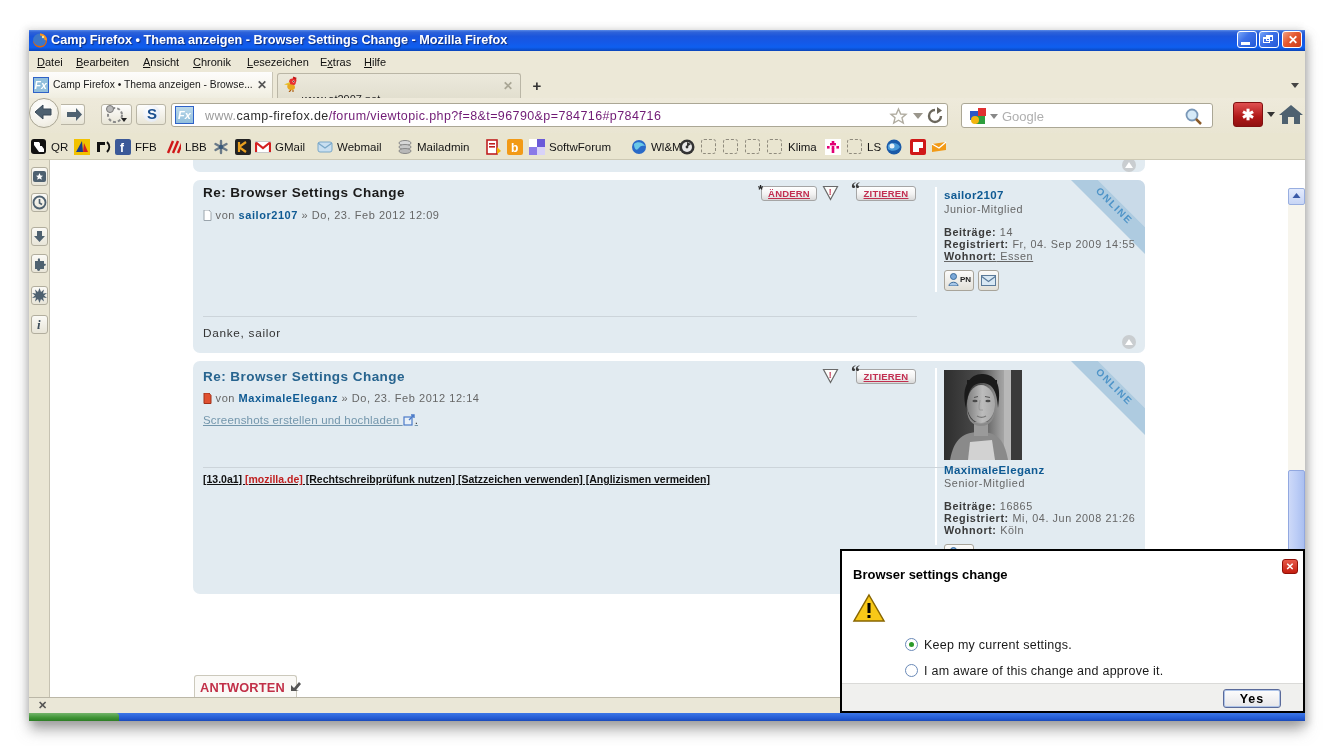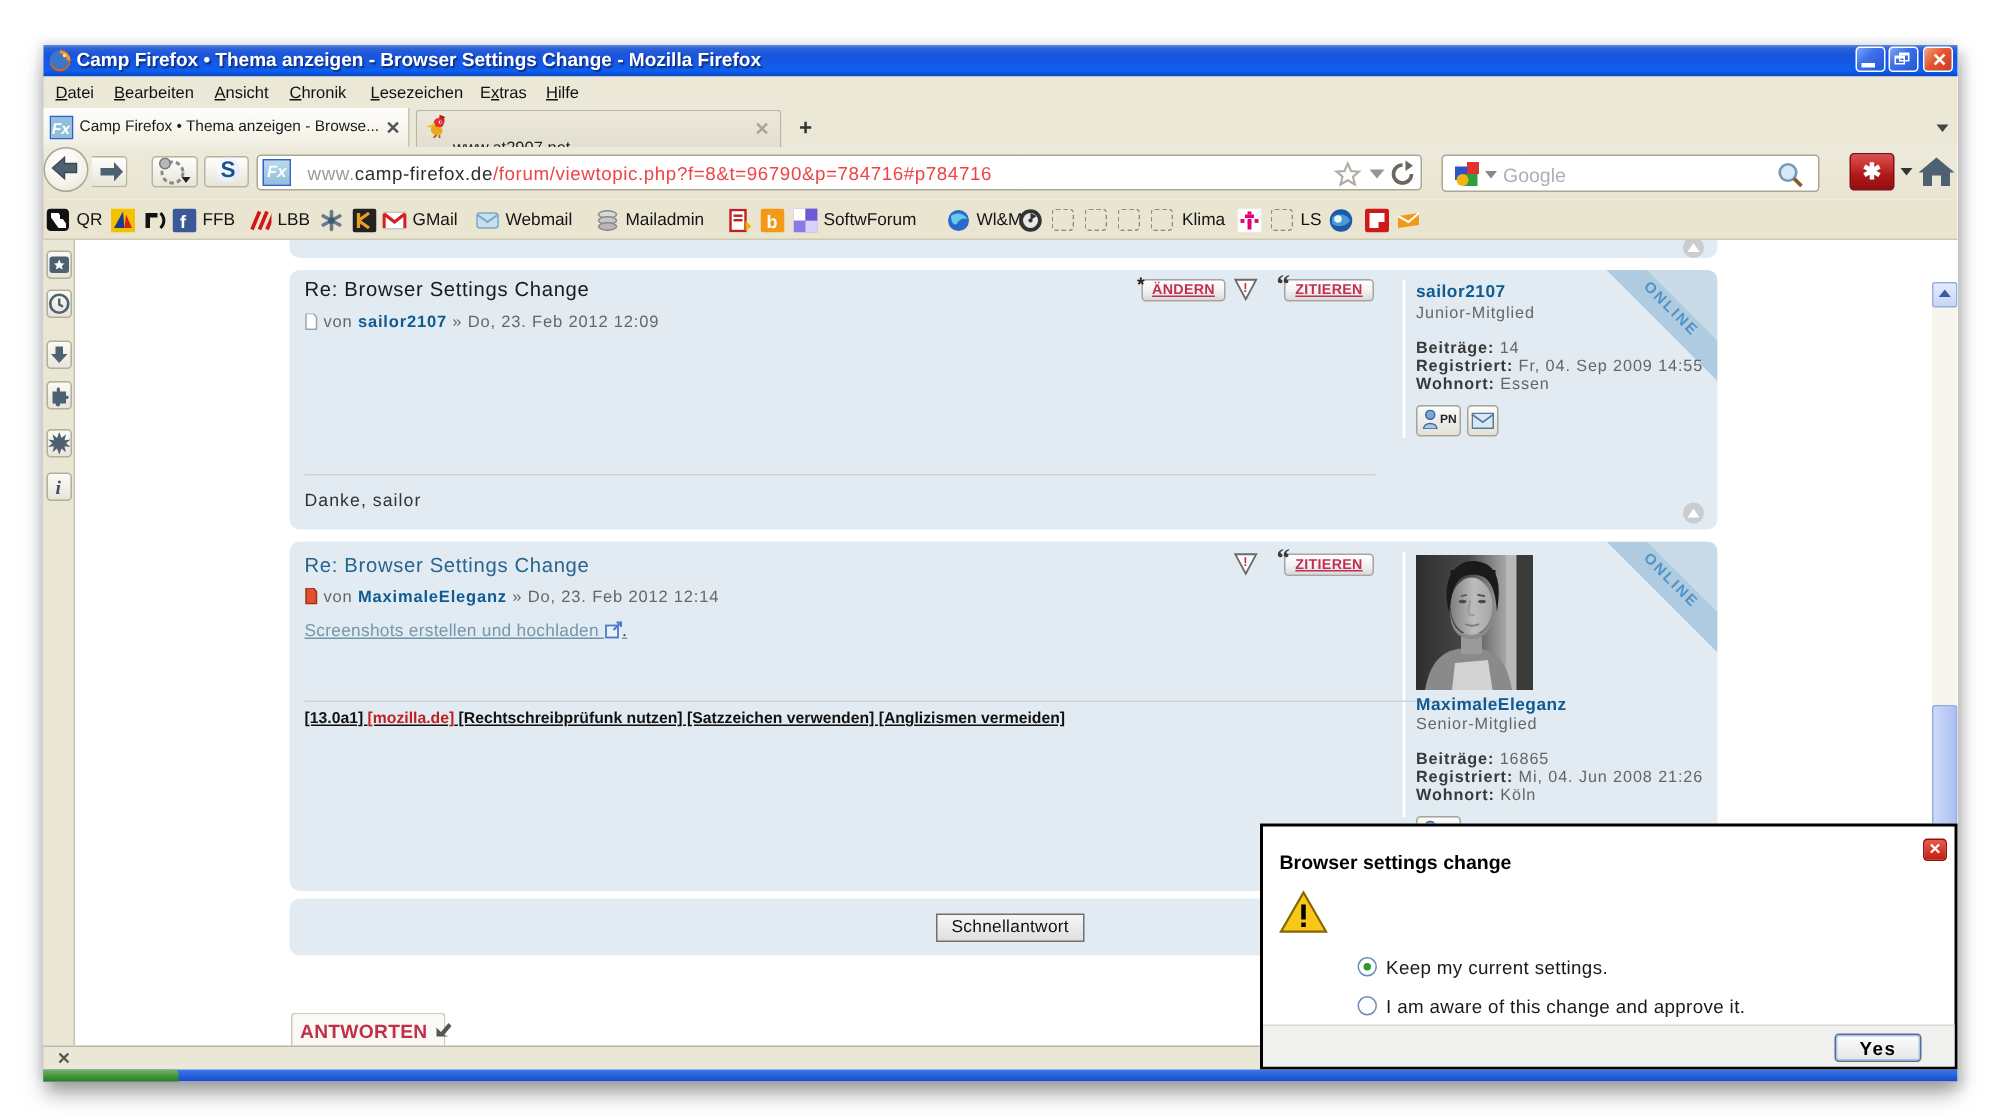--- a/index.html
+++ b/index.html
@@ -33,21 +33,21 @@
 
 #navbar { position:absolute; left:0; top:68px; width:100%; height:35px; background:linear-gradient(180deg,#EEEADB 0%,#E9E5D2 100%); }
 .navbtn { position:absolute; background:linear-gradient(180deg,#FEFEFD 0%,#F2F0E8 55%,#E8E5D6 100%); border:1px solid #B9B5A5; }
 #backbtn { left:3px; top:1px; width:30px; height:30px; border-radius:50%; background:radial-gradient(circle at 40% 30%,#FFFFFF 0%,#F4F2EA 60%,#E5E2D2 100%); border:1px solid #ABA795; }
 #fwdbtn { left:32px; top:6px; width:24px; height:21px; border-radius:0 3px 3px 0; border-left:none; }
 #extbtn { left:72px; top:6px; width:31px; height:21px; border-radius:3px; }
 #sbtn { left:107px; top:6px; width:30px; height:21px; border-radius:3px; }
 #urlbar { position:absolute; left:142px; top:5px; width:777px; height:24px; background:#fff; border:1px solid #ABA795; border-radius:3px; }
 #favbox { position:absolute; left:3px; top:2px; width:19px; height:18px; background:linear-gradient(180deg,#BCD9EA,#92BFDC); border:1px solid #2E62C8; color:#fff; font-size:11px; font-weight:bold; font-style:italic; text-align:center; line-height:17px; }
 #urltext { position:absolute; left:33px; top:5px; font-size:12.5px; letter-spacing:.4px; color:#9A9A9A; white-space:nowrap; }
-#urltext .gray { color:#ef4444; }
+#urltext .gray { color:#701a75; }
 #urlstar { position:absolute; left:746px; top:3px; }
 #urldrop { position:absolute; left:770px; top:9px; width:0; height:0; border-left:5px solid transparent; border-right:5px solid transparent; border-top:6px solid #9A968C; }
 #gbox { position:absolute; left:932px; top:5px; width:252px; height:25px; background:#fff; border:1px solid #ABA795; border-radius:3px; }
 #gbox .gword { position:absolute; left:40px; top:5px; font-size:13px; color:#AFAFAF; }
 #lpbtn { position:absolute; left:1204px; top:4px; width:30px; height:25px; background:linear-gradient(180deg,#E05050 0%,#B01818 60%,#901010 100%); border:1px solid #801010; border-radius:3px; color:#fff; text-align:center; font-size:15px; font-weight:bold; line-height:23px; }
 #lpdrop { position:absolute; left:1238px; top:14px; width:0; height:0; border-left:4px solid transparent; border-right:4px solid transparent; border-top:5px solid #333; }
 #homebtn { position:absolute; left:1248px; top:4px; width:28px; height:25px; }
 
 #bmbar { position:absolute; left:0; top:103px; width:100%; height:27px; background:#E9E5D0; border-bottom:1px solid #CDC9B4; font-size:11.5px; color:#141414;text-align:right; }
 #bmbar .bi { position:absolute; top:6px; }
@@ -57,21 +57,21 @@
 #content { position:absolute; left:0; top:130px; width:100%; height:537px; background:#fff; overflow:hidden; }
 #sidestrip { position:absolute; left:0; top:0; width:21px; height:100%; background:#EAE6D4; border-right:1px solid #C6C2B2; }
 .sbtn { position:absolute; left:2px; width:17px; height:19px; background:linear-gradient(180deg,#FBFAF6,#E8E5D8); border:1px solid #B2AE9E; border-radius:3px; }
 
 #forum { position:absolute; left:164px; top:0; width:952px; height:100%; font-family:"Liberation Sans", sans-serif; }
 .postbox { position:absolute; left:0; width:952px; background:#E2EBF1; border-radius:7px; overflow:hidden; }
 #topbox { top:0; height:12px; border-radius:0 0 7px 7px; }
 #post1 { top:20px; height:173px; }
 #post2 { top:231px; height:233px; top:201px; }
 #qrbox { top:439px; height:38px; }
-h3.ptitle { position:absolute; left:10px; font-size:13.5px; font-weight:normal; letter-spacing:.45px; }
+h3.ptitle { position:absolute; left:10px; font-size:13.5px; font-weight:bold; letter-spacing:.45px; }
 .pmeta { position:absolute; left:10px; font-size:11px; color:#666; letter-spacing:.55px; }
 .pmeta b { color:#0F5A93; }
 .pbody { position:absolute; left:10px; font-size:11.8px; color:#333; letter-spacing:.7px; line-height:19px; }
 .phr { position:absolute; left:10px; height:1px; background:#CCD4DA; }
 .profname { position:absolute; left:751px; font-size:11.5px; font-weight:bold; color:#0F5A93; letter-spacing:.35px; }
 .profrank, .profstat { position:absolute; left:751px; font-size:10.8px; color:#666; letter-spacing:.6px; }
 .profstat b { color:#3A3A3A; }
 .ribbon { position:absolute; right:0; top:0; width:78px; height:78px; }
 .upcircle { position:absolute; width:14px; height:14px; border-radius:50%; background:#C9CDD0; }
 .upcircle::after { content:""; position:absolute; left:3px; top:4px; border-left:4px solid transparent; border-right:4px solid transparent; border-bottom:6px solid #fff; }
@@ -376,21 +376,21 @@
               <text x="6.8" y="9.5" font-size="8.5" font-weight="bold" fill="#C22E50" font-family="Liberation Sans">!</text>
             </svg></div>
         <div class="fbtn" style="left:663px;top:6px;width:60px;">ZITIEREN</div>
         <span class="qmark" style="left:658px;top:-1px;">“</span>
         <div class="phr" style="top:136px;width:714px;"></div>
         <div class="pbody" style="top:144px;">Danke, sailor</div>
         <div class="profname" style="top:9px;">sailor2107</div>
         <div class="profrank" style="top:23px;">Junior-Mitglied</div>
         <div class="profstat" style="top:46px;"><b>Beiträge:</b> 14</div>
         <div class="profstat" style="top:58px;"><b>Registriert:</b> Fr, 04. Sep 2009 14:55</div>
-        <div class="profstat" style="top:70px;"><b>Wohnort:</b> Essen</div>
+        <div class="profstat" style="top:70px;text-decoration:underline;"><b>Wohnort:</b> Essen</div>
         <div class="pbtn" style="left:751px;top:90px;width:30px;">
             <svg width="11" height="13" style="position:absolute;left:3px;top:2px;">
               <circle cx="5.5" cy="3.5" r="3" fill="#7AA8D8" stroke="#3A6A9A"></circle>
               <path d="M1 13 C1 8 10 8 10 13 Z" fill="#A8C8E8" stroke="#3A6A9A"></path>
             </svg>
             <span style="position:absolute;left:15px;top:4px;font-size:8px;font-weight:bold;color:#222;">PN</span>
           </div>
         <div class="pbtn" style="left:785px;top:90px;width:21px;">
             <svg width="15" height="11" style="position:absolute;left:2px;top:4px;">
               <rect x="0.5" y="0.5" width="14" height="10" fill="#D8E8F4" stroke="#5A7A9A"></rect>
@@ -461,23 +461,20 @@
         <div class="profstat" style="top:151px;"><b>Registriert:</b> Mi, 04. Jun 2008 21:26</div>
         <div class="profstat" style="top:163px;"><b>Wohnort:</b> Köln</div>
         <div class="pbtn" style="left:751px;top:183px;width:30px;">
             <svg width="11" height="13" style="position:absolute;left:3px;top:2px;">
               <circle cx="5.5" cy="3.5" r="3" fill="#7AA8D8" stroke="#3A6A9A"></circle>
               <path d="M1 13 C1 8 10 8 10 13 Z" fill="#A8C8E8" stroke="#3A6A9A"></path>
             </svg>
             <span style="position:absolute;left:15px;top:4px;font-size:8px;font-weight:bold;color:#222;">PN</span>
           </div>
       </div>
-      <div class="postbox" id="qrbox">
-          <div id="qrbtn">Schnellantwort</div>
-        </div>
       <div id="antworten">ANTWORTEN <svg width="13" height="12" style="vertical-align:-1px;">
             <path d="M2 10 L2 4 L5 7 L10 1 L12 3 L7 9 L10 10 Z" fill="#555"></path>
           </svg></div>
     </div>
     <div id="scroll">
       <div id="scrollup"><svg width="15" height="15">
             <path d="M7.5 4 L11.5 9 L3.5 9 Z" fill="#3A5AA8"></path>
           </svg></div>
       <div id="scrollthumb">
           <div style="position:absolute;left:4px;top:87px;width:8px;height:1px;background:#8AA0D8;box-shadow:0 2px 0 #8AA0D8,0 4px 0 #8AA0D8,0 6px 0 #8AA0D8;"></div>

